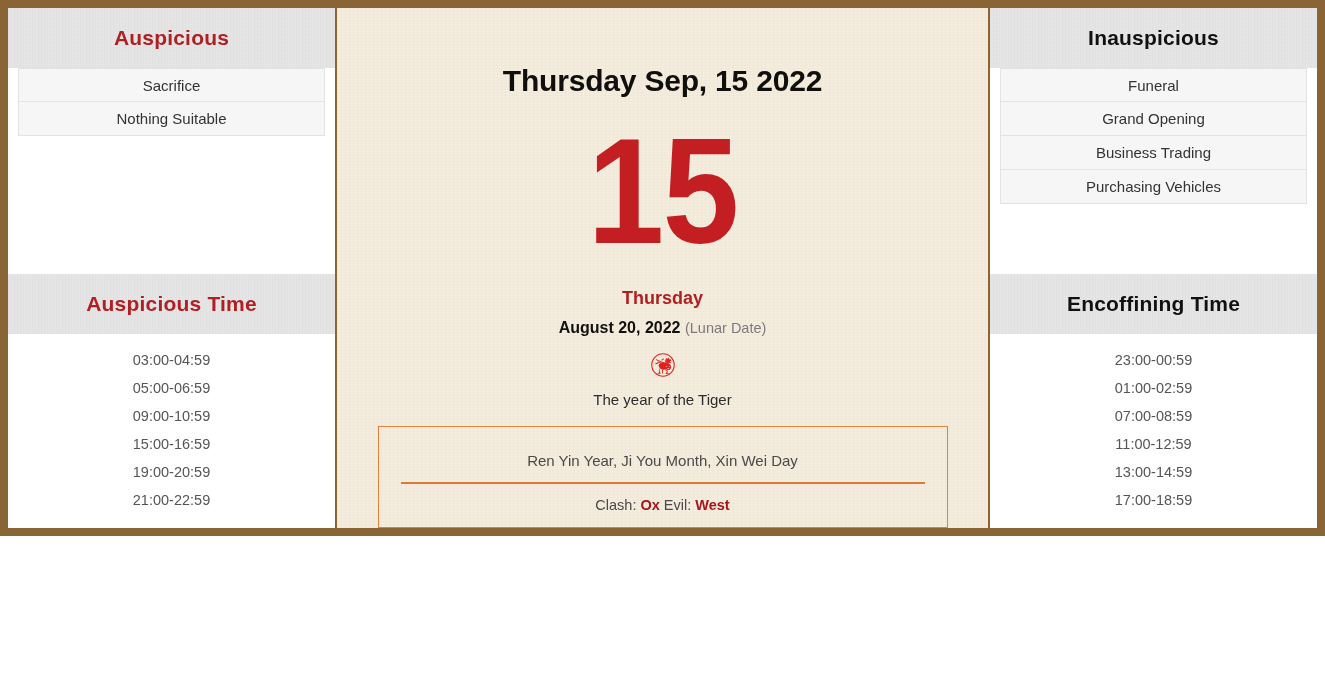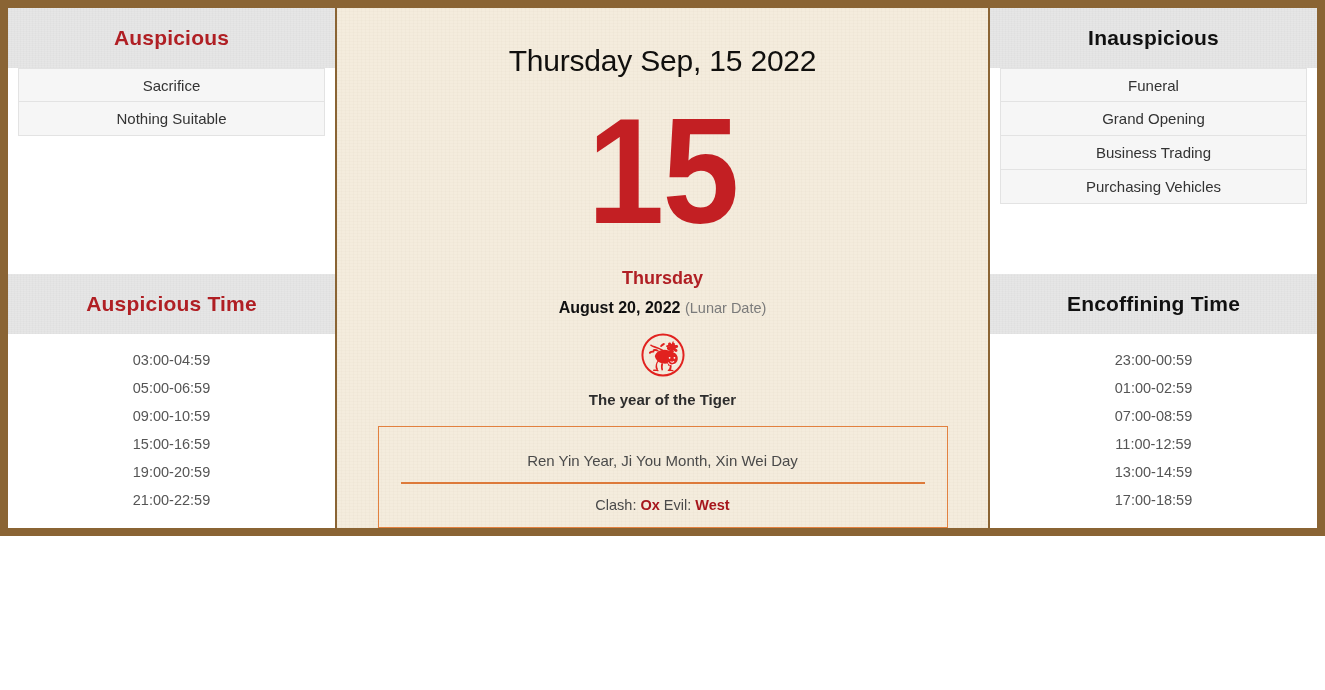--- a/index.html
+++ b/index.html
@@ -106,24 +106,24 @@
       repeating-linear-gradient(90deg, rgba(140,120,90,0.03) 0 1px, rgba(255,255,255,0) 1px 4px),
       #f4ecdd;
     display: flex;
     flex-direction: column;
     align-items: center;
     padding-top: 16px;
   }
 
   .main-title {
     font-size: 30px;
-    font-weight: normal;
+    font-weight: bold;
     color: #100f0d;
     letter-spacing: -0.2px;
-    margin-top: 20px;
+    margin-top: 40px;
   }
 
   .big-day {
     font-size: 150px;
     line-height: 1;
     font-weight: bold;
     color: #c31f23;
     margin-top: 18px;
     letter-spacing: -2px;
     font-family: "Liberation Sans Narrow", "Liberation Sans", sans-serif;
@@ -147,21 +147,20 @@
 
   .zodiac-emblem {
     margin-top: 16px;
     width: 152px;
     height: 152px;
   }
   .zodiac-caption {
     margin-top: 14px;
     font-size: 15px;
     color: #2d2d2d;
-    font-weight: bold;
   }
 
   .info-box {
     margin-top: 18px;
     width: 570px;
     box-sizing: border-box;
     border: 1px solid #e2813f;
     padding: 25px 22px 14px 22px;
   }
   .info-row-top {

